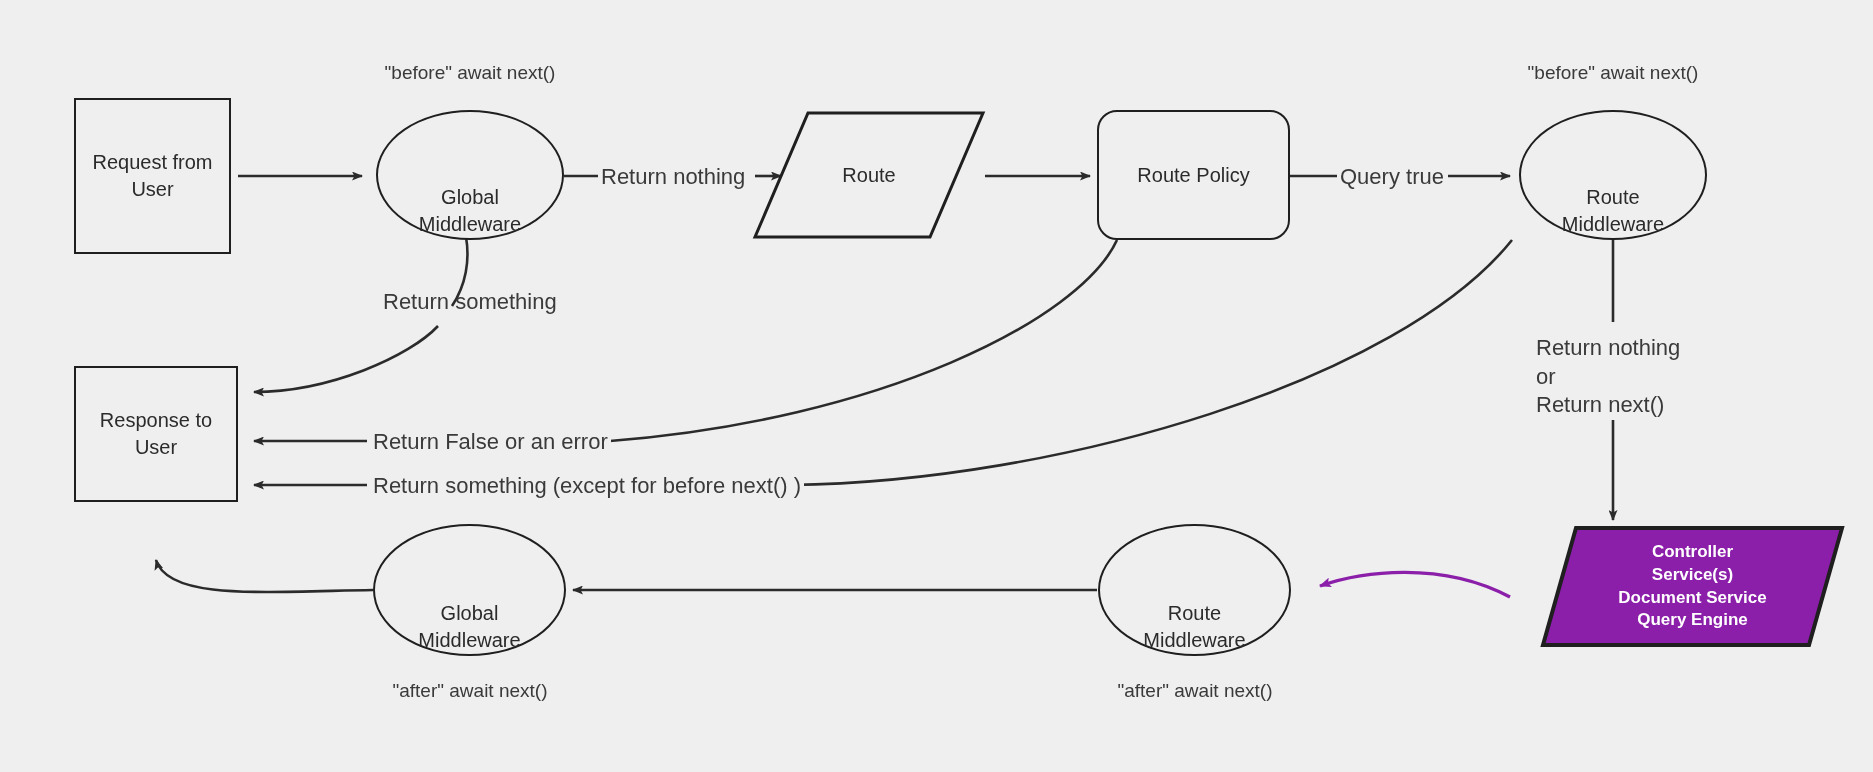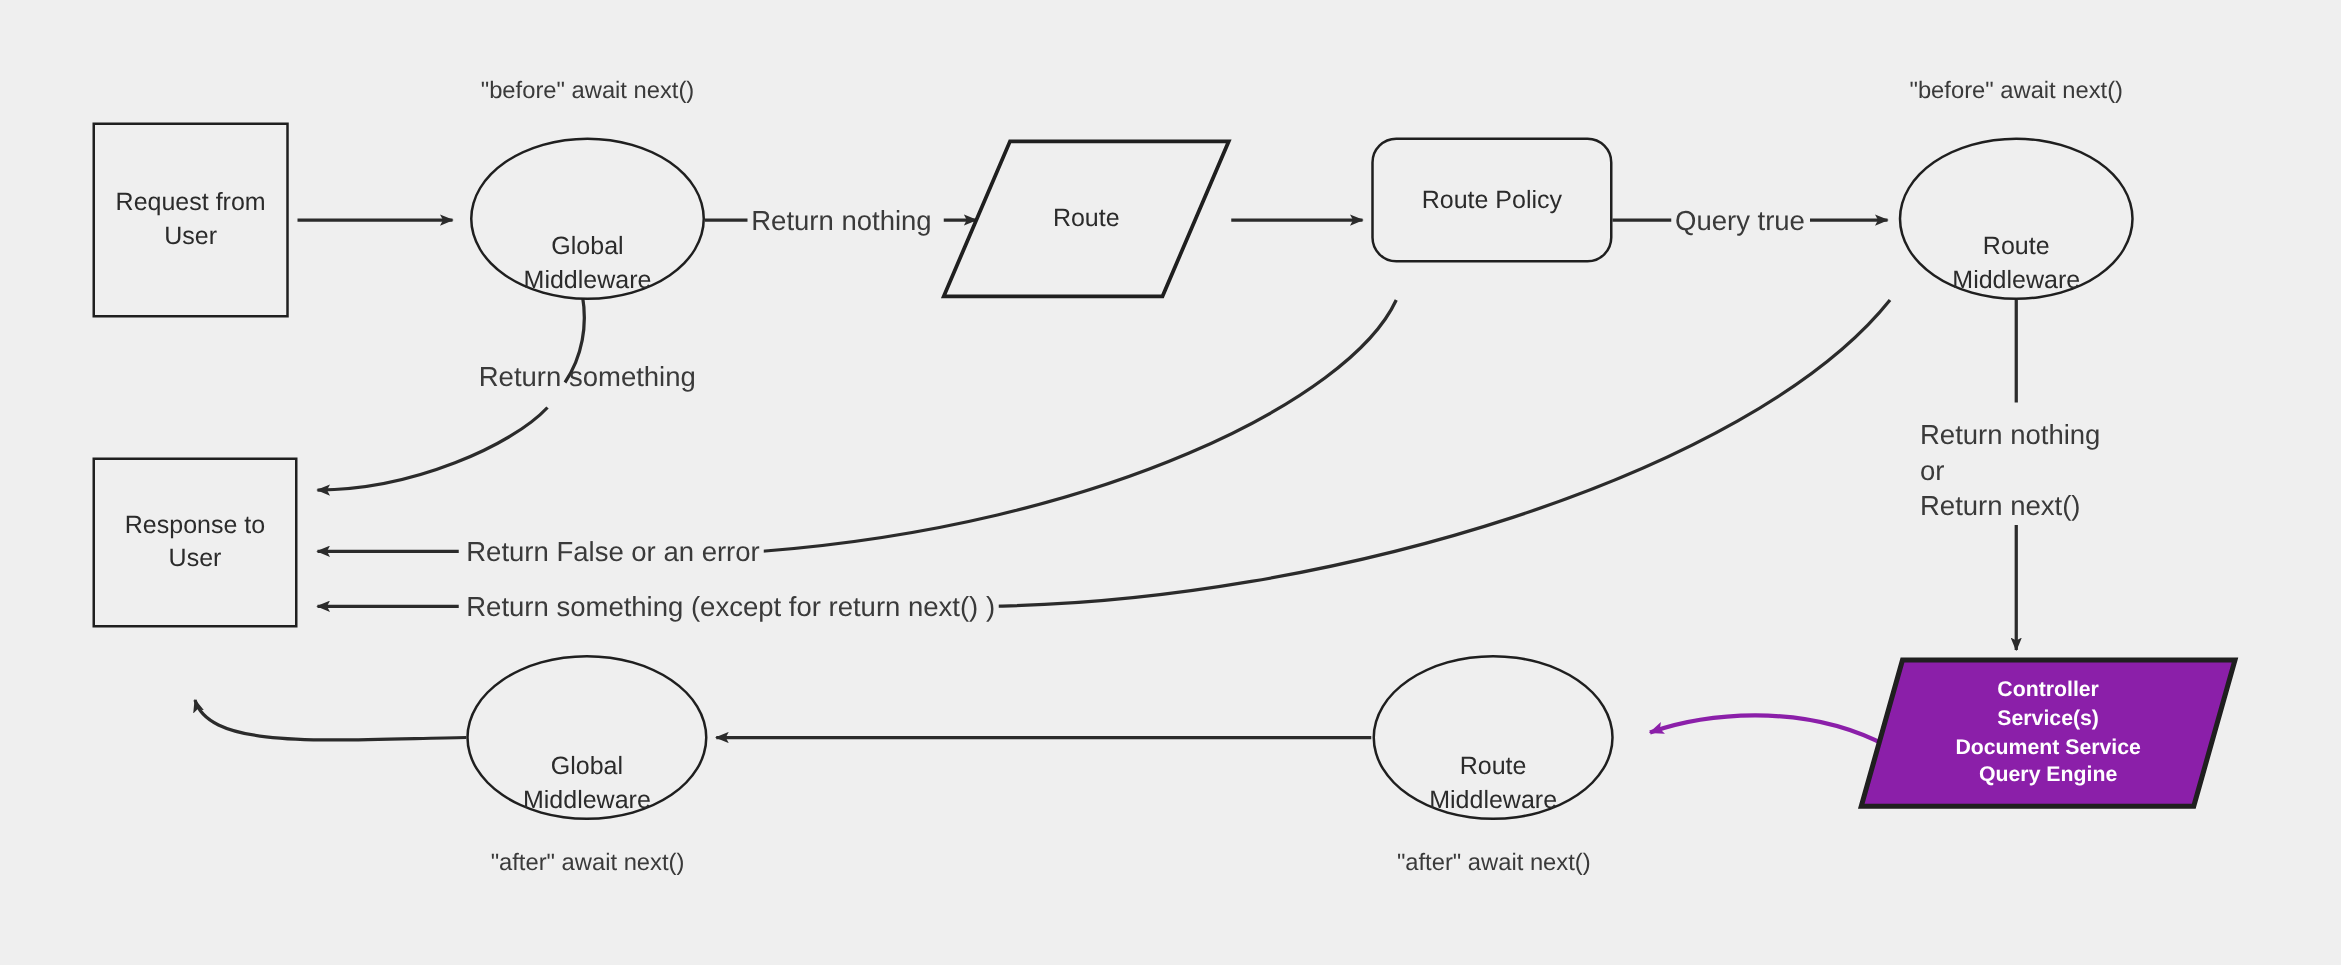--- a/index.html
+++ b/index.html
@@ -150,30 +150,30 @@
 Middleware</span>
   </div>
 
   <div class="node para" style="left:752px; top:110px; width:234px; height:130px;">
     <svg class="para-shape" viewBox="0 0 234 130" preserveAspectRatio="none">
       <polygon points="56,3 231,3 178,127 3,127" fill="#efefef" stroke="#1f1f1f" stroke-width="3"></polygon>
     </svg>
     <span class="label">Route</span>
   </div>
 
-  <div class="node rounded" style="left:1097px; top:110px; width:193px; height:100px;">
+  <div class="node rounded" style="left:1097px; top:110px; width:193px; height:130px;">
     <span class="label">Route Policy</span>
   </div>
 
   <div class="node ellipse" style="left:1519px; top:110px; width:188px; height:130px;">
     <span class="label" style="white-space:pre-line;">Route
 Middleware</span>
   </div>
 
-  <div class="node para purple" style="left:1486px; top:525px; width:305px; height:123px;">
+  <div class="node para purple" style="left:1540px; top:525px; width:305px; height:123px;">
     <svg class="para-shape" viewBox="0 0 305 123" preserveAspectRatio="none">
       <polygon points="36,3 302,3 269,120 3,120" fill="#8B1FA9" stroke="#1f1f1f" stroke-width="4"></polygon>
     </svg>
     <span class="label" style="white-space:pre-line;">Controller
 Service(s)
 Document Service
 Query Engine</span>
   </div>
 
   <div class="node rect" style="left:74px; top:366px; width:164px; height:136px;">
@@ -192,21 +192,21 @@
   </div>
 
   <div class="edge-label" style="left:598px; top:163px;">Return nothing</div>
 
   <div class="edge-label" style="left:1337px; top:163px;">Query true</div>
 
   <div class="edge-label" style="left:380px; top:288px; background:none;">Return something</div>
 
   <div class="edge-label" style="left:370px; top:428px;">Return False or an error</div>
 
-  <div class="edge-label" style="left:370px; top:472px;">Return something (except for return next() )</div>
+  <div class="edge-label" style="left:370px; top:472px;">Return something (except for before next() )</div>
 
   <div class="edge-label multiline" style="left:1540px; top:334px; width:150px; margin-left:-7px;">Return nothing
 or
 Return next()</div>
 
   <div class="note" style="left:375px; top:62px; width:190px;">"before" await next()</div>
 
   <div class="note" style="left:1518px; top:62px; width:190px;">"before" await next()</div>
 
   <div class="note" style="left:375px; top:680px; width:190px;">"after" await next()</div>

